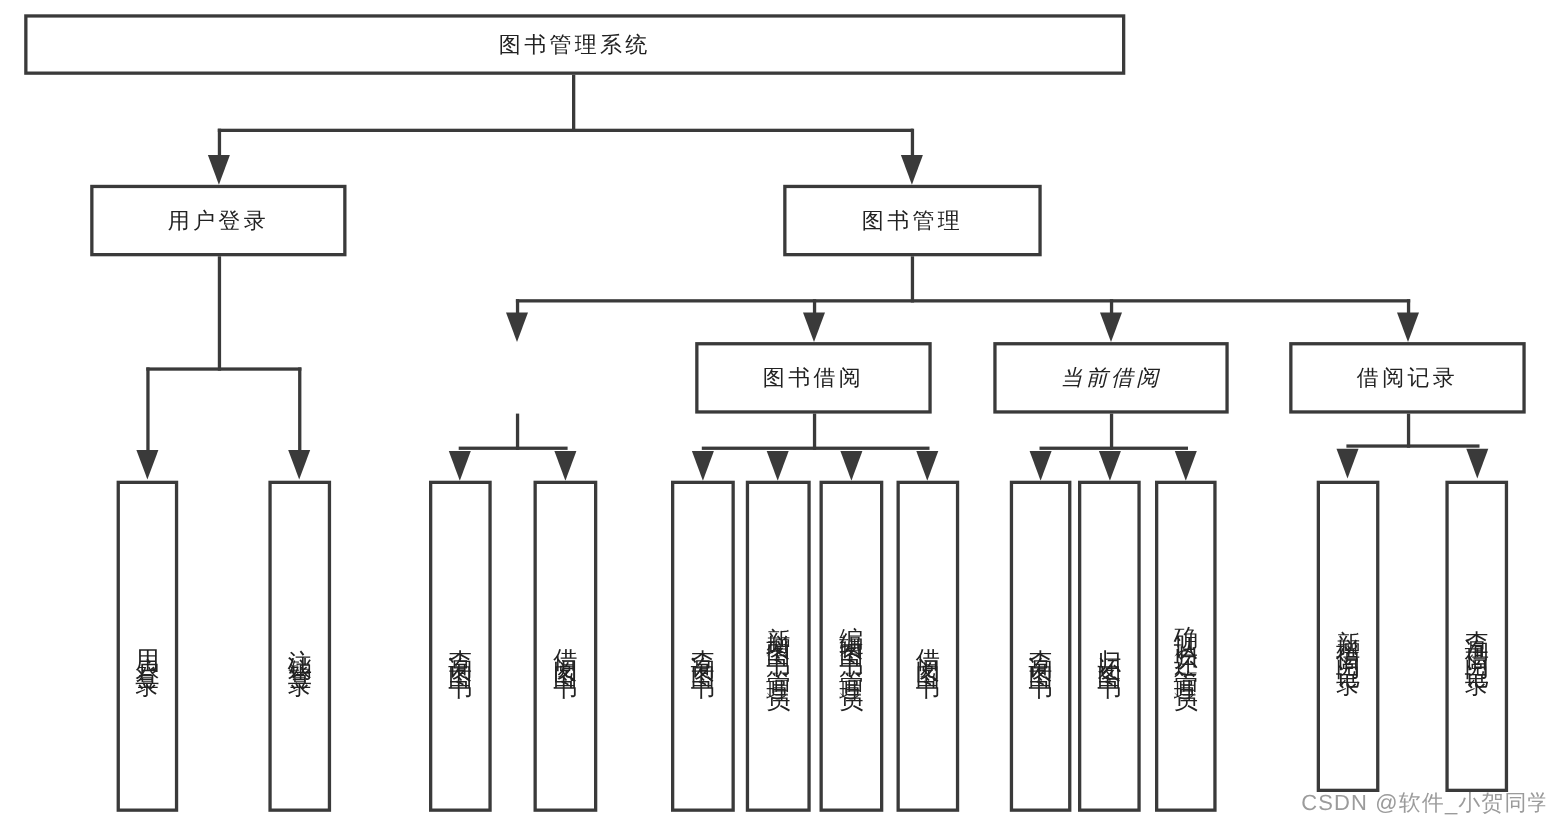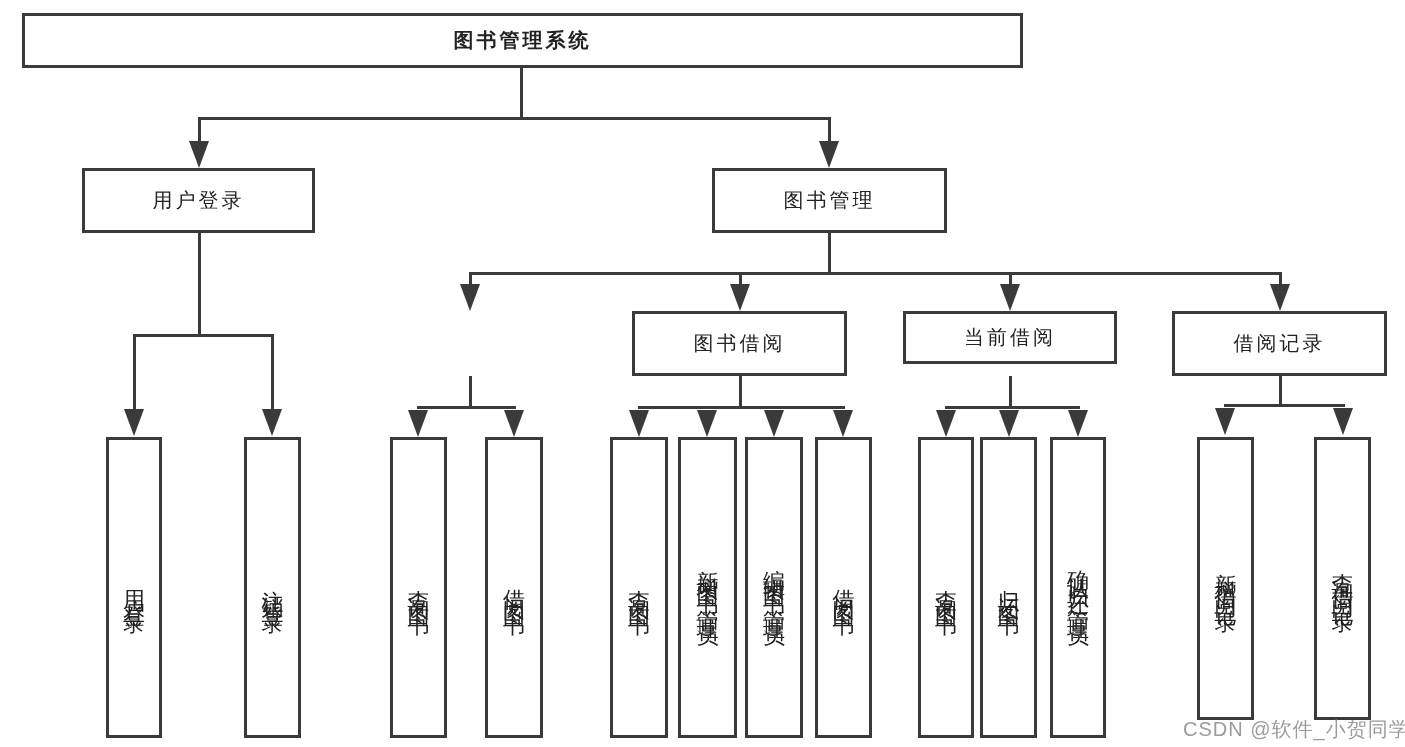--- a/index.html
+++ b/index.html
@@ -61,21 +61,21 @@
     color: rgba(150, 150, 150, 0.95);
     white-space: nowrap;
     z-index: 5;
   }
 </style>
 </head>
 <body>
 
 <div class="stage">
 
-  <div class="box" style="left:22px; top:13px; width:1001px; height:55px;font-weight:bold;">
+  <div class="box" style="left:22px; top:13px; width:1001px; height:55px;">
     <span class="lbl">图书管理系统</span>
   </div>
 
   <div class="vline" style="left:520px; top:68px; height:50px;"></div>
   <div class="hline" style="left:198px; top:117px; width:632px;"></div>
   <div class="vline" style="left:198px; top:117px; height:26px;"></div>
   <div class="arrow" style="left:189px; top:141px;"></div>
   <div class="vline" style="left:828px; top:117px; height:26px;"></div>
   <div class="arrow" style="left:819px; top:141px;"></div>
 
@@ -100,21 +100,21 @@
   <div class="vline" style="left:739px; top:272px; height:14px;"></div>
   <div class="arrow" style="left:730px; top:284px;"></div>
   <div class="vline" style="left:1009px; top:272px; height:14px;"></div>
   <div class="arrow" style="left:1000px; top:284px;"></div>
   <div class="vline" style="left:1279px; top:272px; height:14px;"></div>
   <div class="arrow" style="left:1270px; top:284px;"></div>
 
   <div class="box" style="left:632px; top:311px; width:215px; height:65px;align-items:center;">
     <span class="lbl">图书借阅</span>
   </div>
-  <div class="box" style="left:903px; top:311px; width:214px; height:53px;">
+  <div class="box" style="left:903px; top:311px; width:214px; height:65px;font-style:italic;">
     <span class="lbl">当前借阅</span>
   </div>
   <div class="box" style="left:1172px; top:311px; width:215px; height:65px;">
     <span class="lbl">借阅记录</span>
   </div>
 
   <div class="vline" style="left:469px; top:376px; height:33px;"></div>
   <div class="hline" style="left:417px; top:406px; width:99px;"></div>
   <div class="arrow" style="left:408px; top:410px;"></div>
   <div class="arrow" style="left:504px; top:410px;"></div>

